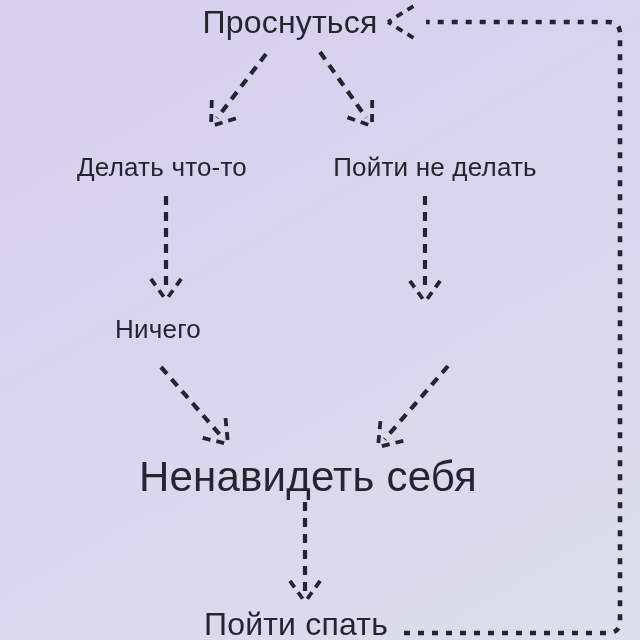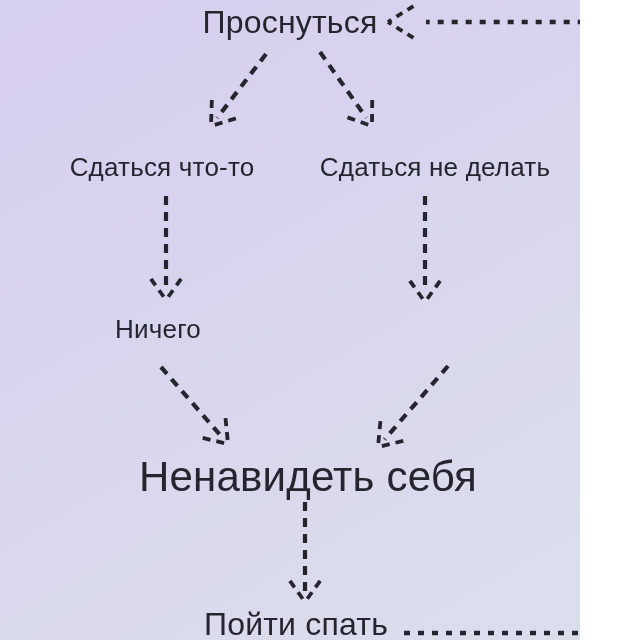--- a/index.html
+++ b/index.html
@@ -1,18 +1,18 @@
 <!DOCTYPE html>
 <html><head>
 <meta charset="utf-8">
 <style>
   html,body{margin:0;padding:0;}
   .canvas{
     position:relative;
-    width:580px;height:640px;
+    width:640px;height:640px;
     overflow:hidden;
     background:linear-gradient(150deg,#d7cfee 0%,#d8d3ee 35%,#d9d9ec 65%,#dbdfec 100%);
     font-family:"Liberation Sans", sans-serif;
   }
   .node{
     position:absolute;
     transform:translate(-50%,-50%);
     white-space:nowrap;
     color:#24252f;
     letter-spacing:0.2px;
@@ -47,23 +47,23 @@
       <line x1="305" y1="502" x2="305" y2="592" stroke="#24252f" stroke-width="4.2" stroke-dasharray="9 7"></line>
       <line x1="320.1069141739699" y1="580.8391601267741" x2="305" y2="602" stroke="#24252f" stroke-width="3.8" stroke-dasharray="8 6"></line>
       <line x1="289.8930858260301" y1="580.8391601267741" x2="305" y2="602" stroke="#24252f" stroke-width="3.8" stroke-dasharray="8 6"></line>
       <path d="M 404 633 L 608 633 Q 620 633 620 621 L 620 34 Q 620 22 608 22 L 426 22" fill="none" stroke="#24252f" stroke-width="4.6" stroke-dasharray="6 8"></path>
       <line x1="413.41765333040246" y1="37.9355859376265" x2="388" y2="22" stroke="#24252f" stroke-width="3.8" stroke-dasharray="7 6"></line>
       <line x1="413.41765333040246" y1="6.064414062373498" x2="388" y2="22" stroke="#24252f" stroke-width="3.8" stroke-dasharray="7 6"></line>
     </svg>
 
   <div class="node" style="left:290px;top:22px;font-size:32px">Проснуться</div>
 
-  <div class="node" style="left:162px;top:167px;font-size:26px">Сдаться что-то</div>
+  <div class="node" style="left:162px;top:167px;font-size:26px">Делать что-то</div>
 
-  <div class="node" style="left:435px;top:167px;font-size:26px">Сдаться не делать</div>
+  <div class="node" style="left:435px;top:167px;font-size:26px">Пойти не делать</div>
 
   <div class="node" style="left:158px;top:329px;font-size:26px">Ничего</div>
 
 
   <div class="node" style="left:308px;top:477px;font-size:42px">Ненавидеть себя</div>
 
   <div class="node" style="left:296px;top:624px;font-size:32px">Пойти спать</div>
 </div>
 
 </body></html>

